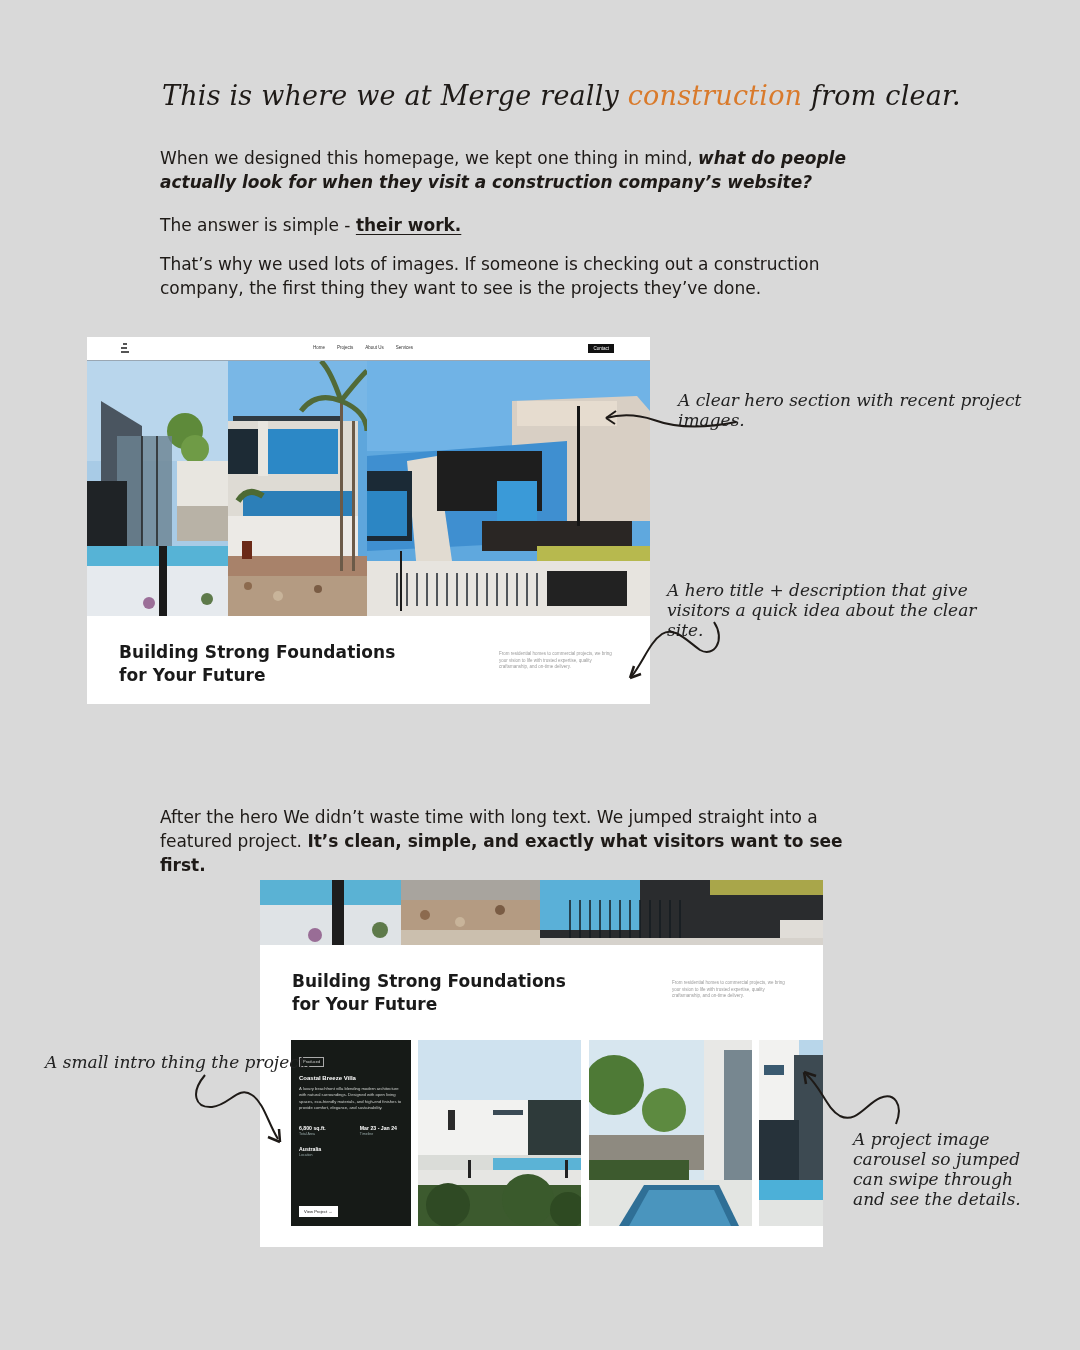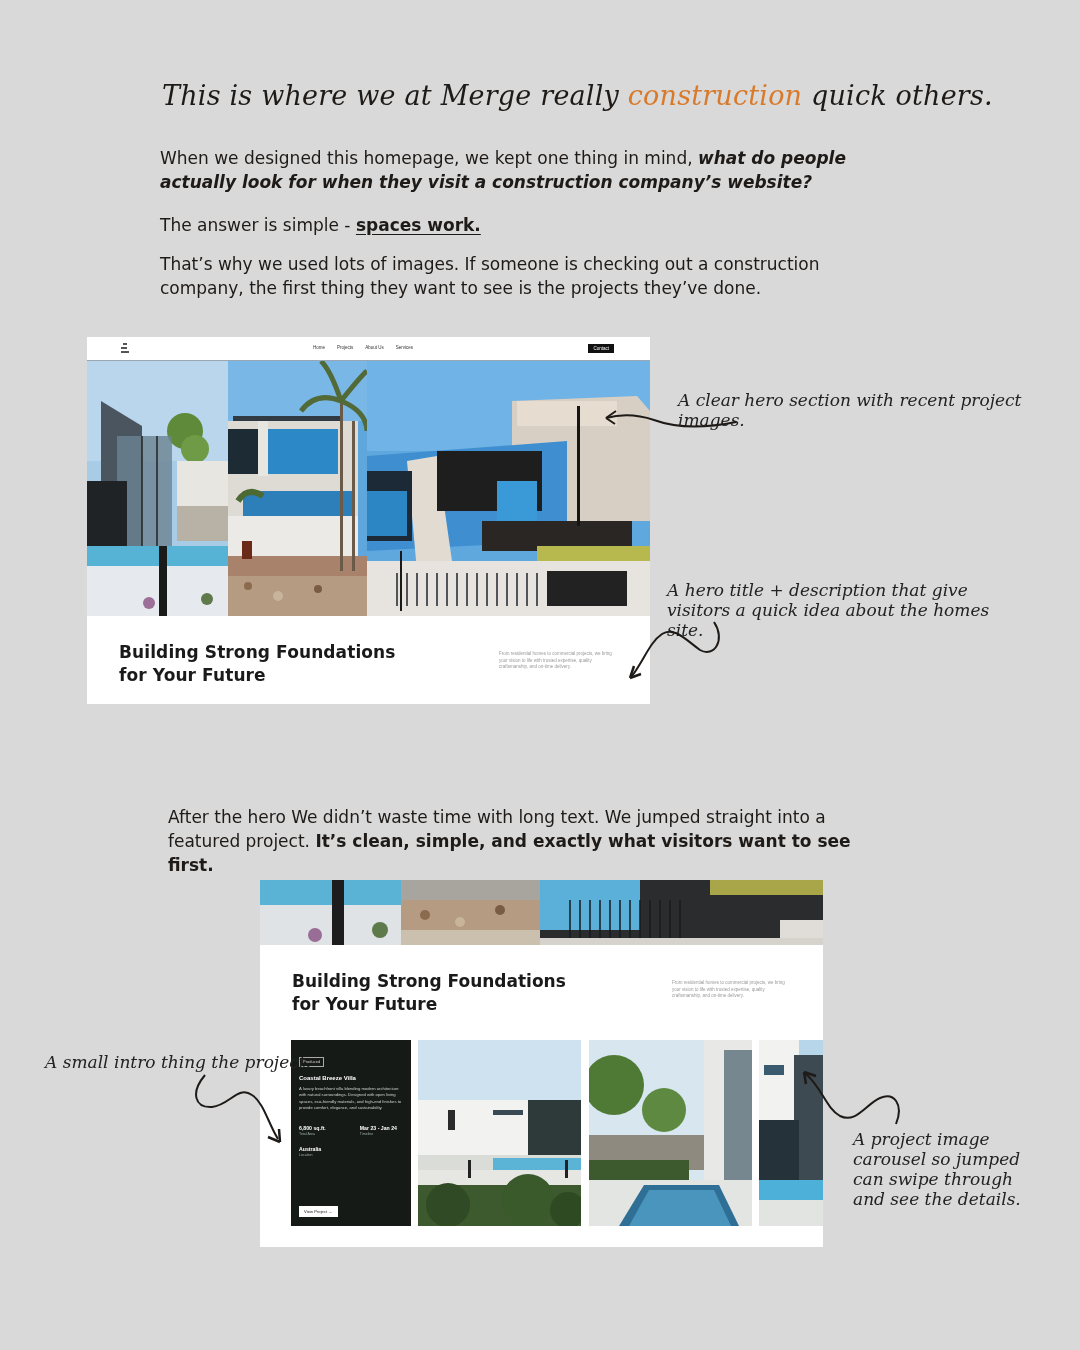--- a/index.html
+++ b/index.html
@@ -127,28 +127,28 @@
     .card-btn {
       position: absolute; left: 8px; bottom: 9px;
       background: #fff; color: #222; font-size: 4.2px; padding: 3px 5px;
     }
     .carousel-img { position: absolute; top: 160px; height: 186px; overflow: hidden; }
   </style>
 </head>
 <body>
 
 <div class="abs headline">
-  <span>This is where we at Merge really </span><span class="accent">construction</span><span> quick others.</span>
+  <span>This is where we at Merge really </span><span class="accent">construction</span><span> from clear.</span>
 </div>
 
 <p class="abs para" style="top:146px;">
   <span>When we designed this homepage, we kept one thing in mind, </span><span class="bi">what do people actually look for when they visit a construction company’s website?</span>
 </p>
 <p class="abs para" style="top:213px;">
-  <span>The answer is simple - </span><span class="ul">spaces work.</span>
+  <span>The answer is simple - </span><span class="ul">their work.</span>
 </p>
 <p class="abs para" style="top:252px; width:740px;">That’s why we used lots of images. If someone is checking out a construction company, the first thing they want to see is the projects they’ve done.</p>
 
 <div class="abs mock1">
   <div class="mock-nav">
     <div class="mock-logo">
         <span style="width:4px;margin-left:2px;"></span>
         <span style="width:6px;"></span>
         <span style="width:8px;"></span>
       </div>
@@ -253,27 +253,27 @@
   </div>
   <div class="mock1-desc">From residential homes to commercial projects, we bring your vision to life with trusted expertise, quality craftsmanship, and on-time delivery.</div>
 </div>
 
 <div class="abs note" style="left:678px; top:390px;">A clear hero section with recent project images.</div>
 <svg class="abs" style="left:596px; top:402px;" width="145" height="36" viewBox="0 0 145 36">
   <path d="M140,20 C110,26 80,26 58,18 C40,12 25,12 10,16" stroke="#1e1a17" stroke-width="2" fill="none"></path>
   <path d="M10,16 L20,9 M10,16 L19,22" stroke="#1e1a17" stroke-width="2" fill="none"></path>
 </svg>
 
-<div class="abs note" style="left:667px; top:580px; width:340px;">A hero title + description that give visitors a quick idea about the homes site.</div>
+<div class="abs note" style="left:667px; top:580px; width:340px;">A hero title + description that give visitors a quick idea about the clear site.</div>
 <svg class="abs" style="left:622px; top:620px;" width="105" height="62" viewBox="0 0 105 62">
   <path d="M92,2 C104,20 92,38 78,30 C64,20 52,6 40,14 C28,22 22,40 10,56" stroke="#1e1a17" stroke-width="2" fill="none"></path>
   <path d="M8,58 L12,46 M8,58 L19,54" stroke="#1e1a17" stroke-width="2.5" fill="none"></path>
 </svg>
 
-<p class="abs para" style="top:805px; width:720px;margin-left:8px;">
+<p class="abs para" style="top:805px; width:720px;">
   <span>After the hero We didn’t waste time with long text. We jumped straight into a featured project. </span><b>It’s clean, simple, and exactly what visitors want to see first.</b>
 </p>
 
 <div class="abs mock2">
   <div class="strip">
     <svg width="563" height="65" viewBox="0 0 563 65">
       <rect width="141" height="65" fill="#dfe3e6"></rect>
       <rect x="0" y="0" width="141" height="25" fill="#5ab2d4"></rect>
       <rect x="72" y="0" width="12" height="65" fill="#1d1d1d"></rect>
       <circle cx="55" cy="55" r="7" fill="#7a3a74" opacity="0.7"></circle>

